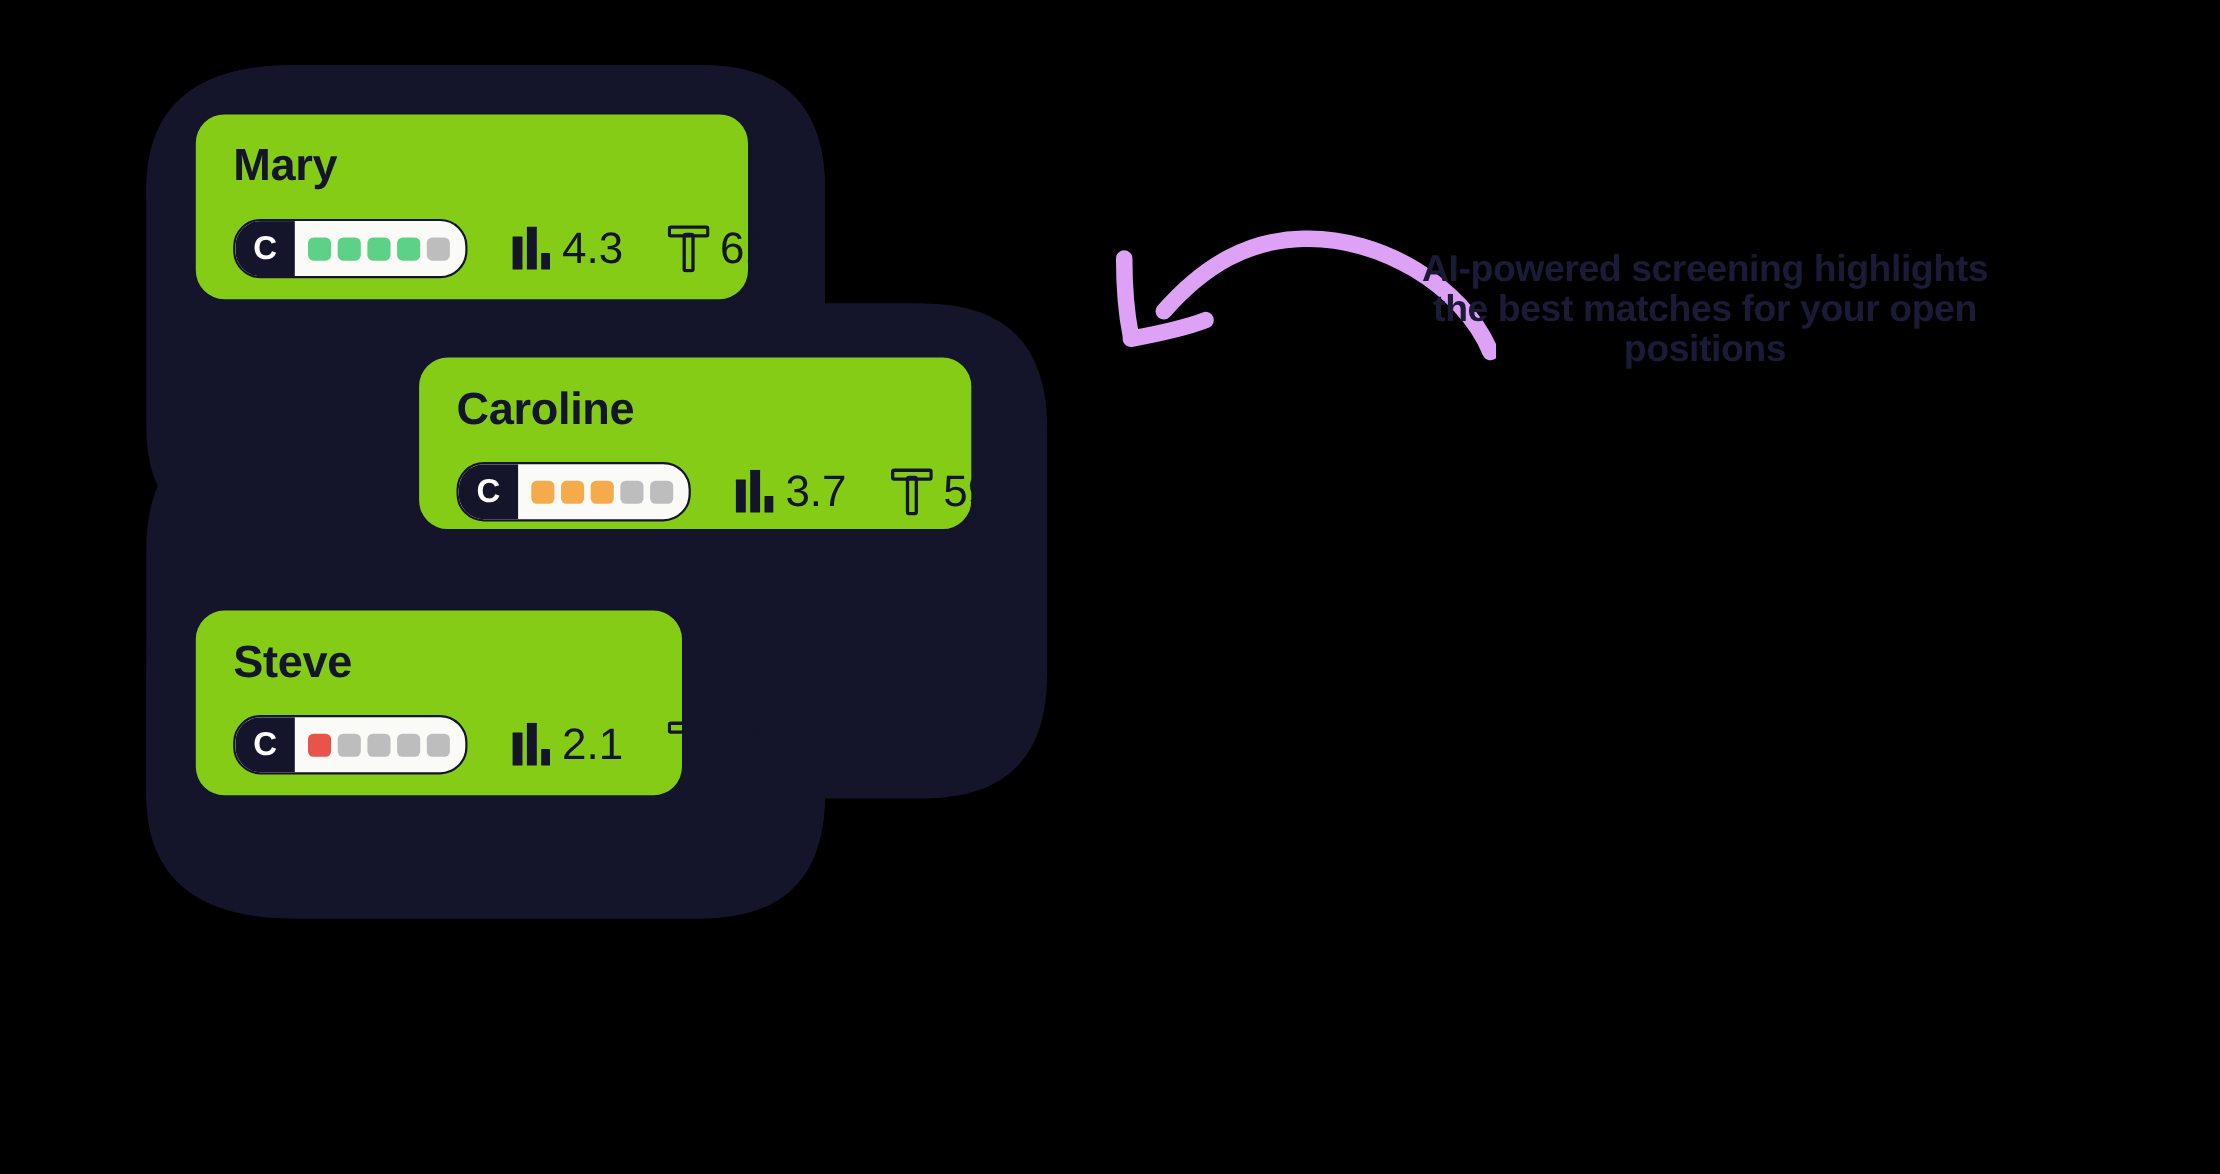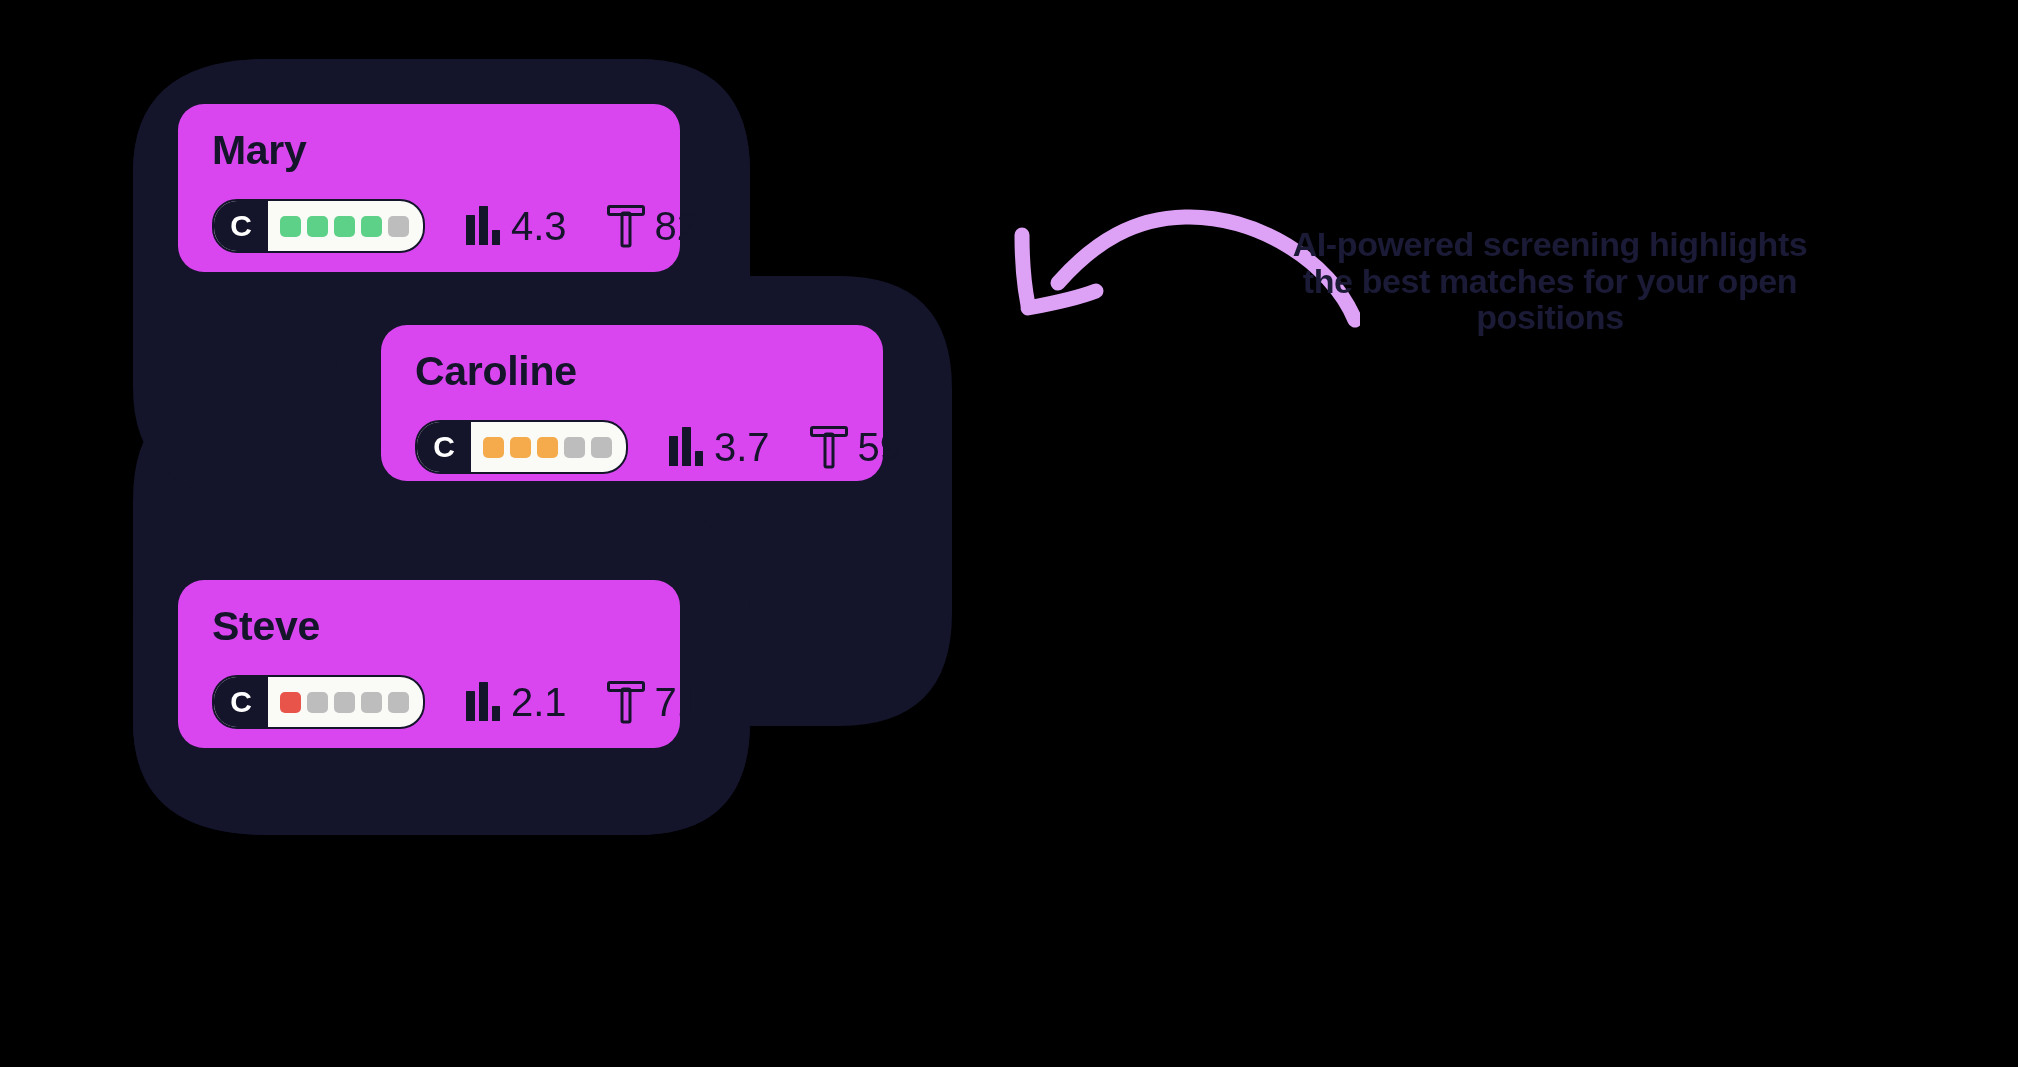--- a/index.html
+++ b/index.html
@@ -27,28 +27,28 @@
     left: 0;
     top: 0;
     width: 2018px;
     height: 1067px;
     pointer-events: none;
   }
 
   
   .card {
     position: absolute;
-    background: #d946ef;
+    background: #84cc16;
     border-radius: 26px;
     box-sizing: border-box;
     padding: 26px 34px 30px 34px;
   }
   .card-mary     { left: 178px; top: 104px;  width: 502px; height: 168px; }
   .card-caroline { left: 381px; top: 325px;  width: 502px; height: 156px; }
-  .card-steve    { left: 178px; top: 580px;  width: 502px; height: 168px; }
+  .card-steve    { left: 178px; top: 555px;  width: 442px; height: 168px; }
 
   .card-name {
     font-size: 41px;
     font-weight: 700;
     color: #14142b;
     letter-spacing: -0.3px;
     line-height: 1;
     margin: 0 0 28px 0;
     white-space: nowrap;
   }
@@ -196,21 +196,21 @@
         <span class="stat-value">4.3</span>
       </div>
 
       <div class="stat">
         <span>
           <svg class="icon-svg" width="38" height="44" viewBox="0 0 38 44" xmlns="http://www.w3.org/2000/svg">
             <rect x="1.5" y="2.5" width="35" height="8" rx="1.5" fill="none" stroke="#14142b" stroke-width="3"></rect>
             <rect x="15" y="9" width="8" height="33" rx="1.5" fill="none" stroke="#14142b" stroke-width="3"></rect>
           </svg>
         </span>
-        <span class="stat-value">82</span>
+        <span class="stat-value">61</span>
       </div>
 
     </div>
   </div>
 
   <div class="card card-caroline">
     <div class="card-name">Caroline</div>
     <div class="stats-row">
 
       <div class="grade-pill">

